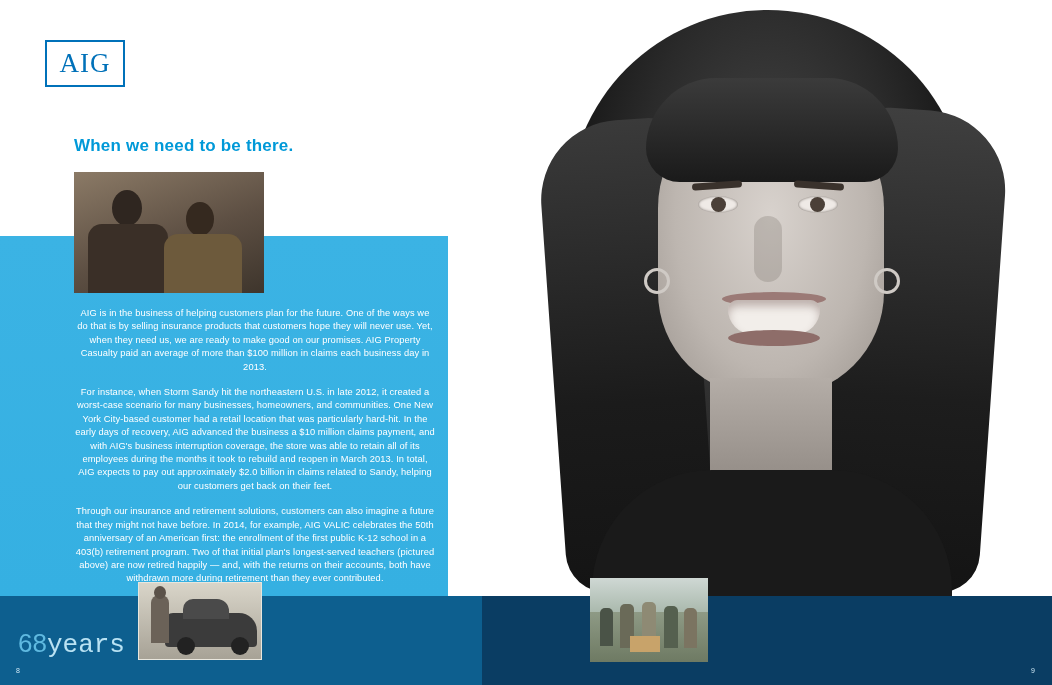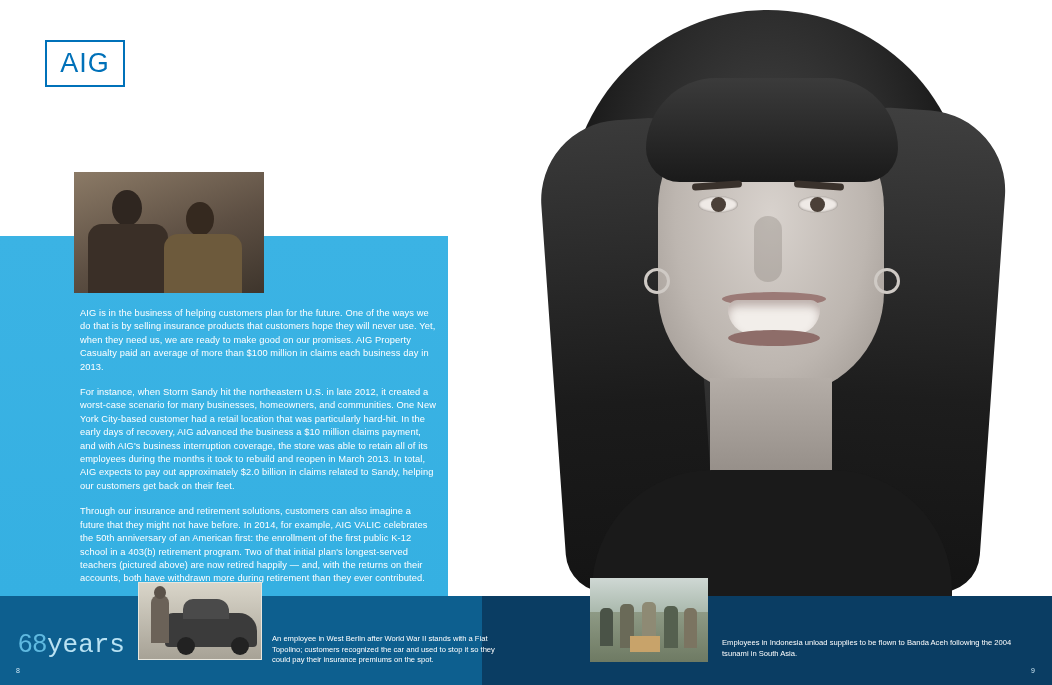--- a/index.html
+++ b/index.html
@@ -55,21 +55,21 @@
     width: 80px; height: 47px;
     border: 2px solid #0071b9;
     display: flex;
     align-items: center;
     justify-content: center;
   }
   .logo-box .logo-text {
     color: #0071b9;
     font-size: 27px;
     letter-spacing: 1px;
-    font-family: Liberation Sans, sans-serif;
+    font-family: Liberation Serif, serif;
     line-height: 1;
   }
 
   
   .headline {
     position: absolute;
     top: 136px; left: 74px;
     color: #0099d8;
     font-size: 17px;
     font-weight: bold;
@@ -112,21 +112,21 @@
   
   .body-copy {
     position: absolute;
     top: 307px; left: 74px;
     width: 362px;
     color: #ffffff;
     font-size: 9.3px;
     line-height: 13.4px;
     letter-spacing: 0.1px;
   }
-  .body-copy p { margin: 0 0 12px 6px; }
+  .body-copy p { margin: 0 0 12px 0; text-align: center; }
 
   
   .years-mark {
     position: absolute;
     top: 630px; left: 18px;
     color: #7ec9ea;
     font-size: 26px;
     line-height: 1;
     white-space: nowrap;
   }
@@ -284,20 +284,21 @@
   <div class="blue-corner-top"></div>
   <div class="blue-corner-notch"></div>
   <div class="blue-left-panel-top"></div>
   <div class="dark-band"></div>
   <div class="dark-band-right"></div>
 
   <div class="logo-box">
     <span class="logo-text">AIG</span>
   </div>
 
+  <div class="headline">When we need to be there.</div>
 
   <div class="photo-couple">
     <div class="bg"></div>
     <div class="man-head"></div>
     <div class="man-body"></div>
     <div class="woman-head"></div>
     <div class="woman-body"></div>
   </div>
 
   <div class="body-copy">
@@ -351,16 +352,14 @@
     <div class="sky"></div>
     <div class="ground"></div>
     <div class="f1"></div>
     <div class="f2"></div>
     <div class="f3"></div>
     <div class="f4"></div>
     <div class="f5"></div>
     <div class="box"></div>
   </div>
 
-  <div class="caption-left">An employee in West Berlin after World War II stands with a Fiat Topolino; customers recognized the car and used to stop it so they could pay their insurance premiums on the spot.</div>
-  <div class="caption-right">Employees in Indonesia unload supplies to be flown to Banda Aceh following the 2004 tsunami in South Asia.</div>
 
 </div>
 
 </body></html>

